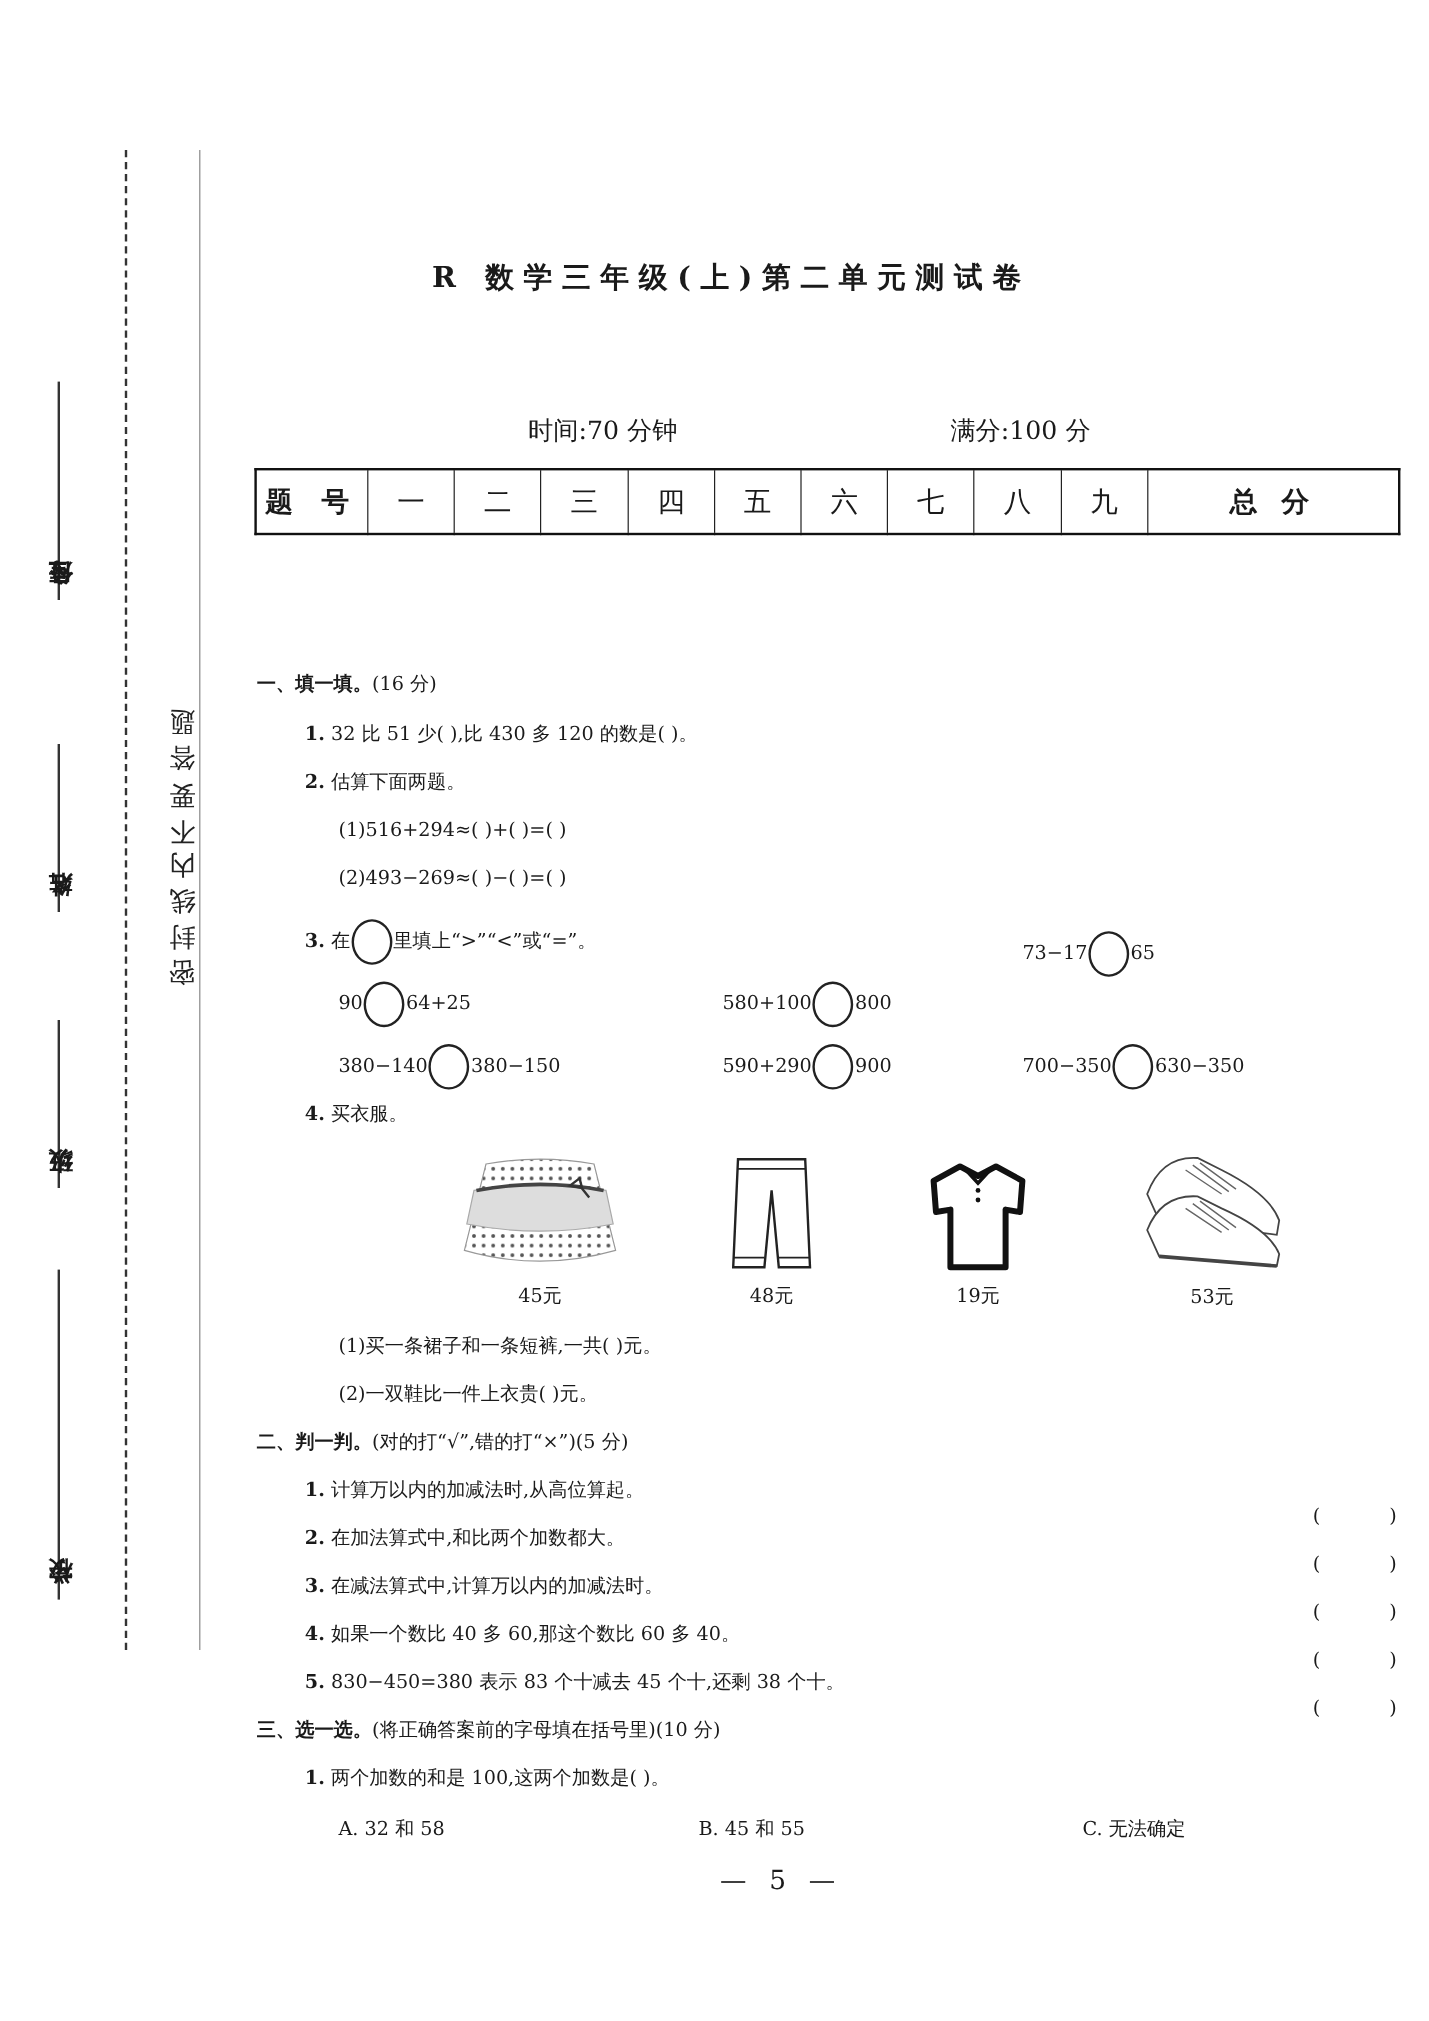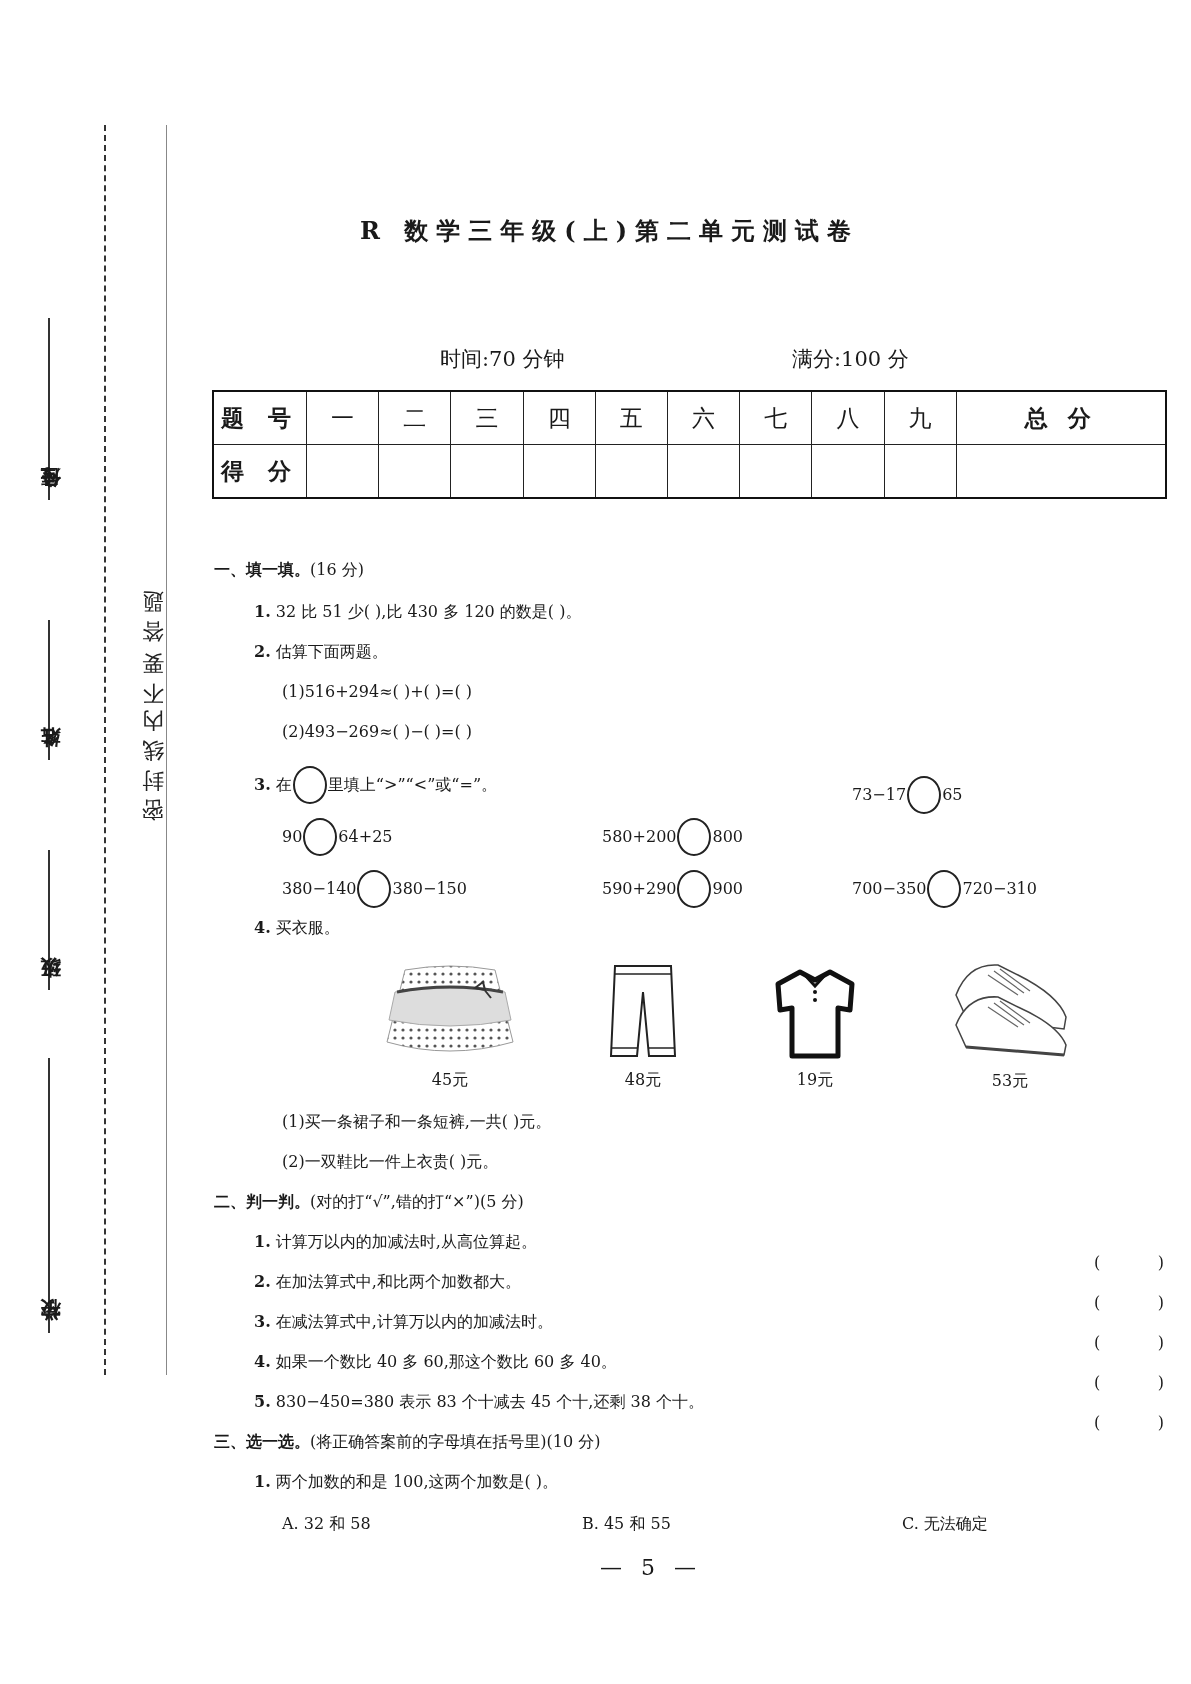--- a/index.html
+++ b/index.html
@@ -72,33 +72,20 @@
     <td>二</td>
     <td>三</td>
     <td>四</td>
     <td>五</td>
     <td>六</td>
     <td>七</td>
     <td>八</td>
     <td>九</td>
     <td style="font-weight:bold;letter-spacing:6px;">总 分</td>
   </tr>
-  <tr>
-    <td class="first">得 分</td>
-    <td></td>
-    <td></td>
-    <td></td>
-    <td></td>
-    <td></td>
-    <td></td>
-    <td></td>
-    <td></td>
-    <td></td>
-    <td></td>
-  </tr>
 </tbody>
   </table>
 
 <div class="line sec" style="left:214px;top:560px;">
   <span>一、填一填。</span><span class="note">(16 分)</span>
 </div>
 <div class="line" style="left:254px;top:602px;">
   <span class="num">1.</span><span> 32 比 51 少(        ),比 430 多 120 的数是(        )。</span>
 </div>
 <div class="line" style="left:254px;top:642px;">
@@ -107,33 +94,33 @@
 <div class="line" style="left:282px;top:682px;">(1)516+294≈(        )+(        )=(        )</div>
 <div class="line" style="left:282px;top:722px;">(2)493−269≈(        )−(        )=(        )</div>
 
 <div class="line" style="left:254px;top:766px;">
   <span class="num">3.</span><span> 在</span><span class="circle"></span><span>里填上“&gt;”“&lt;”或“=”。</span>
 </div>
 <div class="line" style="left:282px;top:818px;">
   <span>90</span><span class="circle"></span><span>64+25</span>
 </div>
 <div class="line" style="left:602px;top:818px;">
-  <span>580+200</span><span class="circle"></span><span>800</span>
+  <span>580+100</span><span class="circle"></span><span>800</span>
 </div>
 <div class="line" style="left:852px;top:776px;">
   <span>73−17</span><span class="circle"></span><span>65</span>
 </div>
 <div class="line" style="left:282px;top:870px;">
   <span>380−140</span><span class="circle"></span><span>380−150</span>
 </div>
 <div class="line" style="left:602px;top:870px;">
   <span>590+290</span><span class="circle"></span><span>900</span>
 </div>
 <div class="line" style="left:852px;top:870px;">
-  <span>700−350</span><span class="circle"></span><span>720−310</span>
+  <span>700−350</span><span class="circle"></span><span>630−350</span>
 </div>
 
 <div class="line" style="left:254px;top:918px;">
   <span class="num">4.</span><span> 买衣服。</span>
 </div>
 
 <div class="item" style="left:370px;top:962px;width:160px;">
   <svg width="150" height="100" viewBox="0 0 150 100">
     <defs>
         <pattern id="dots" width="8" height="8" patternUnits="userSpaceOnUse">

